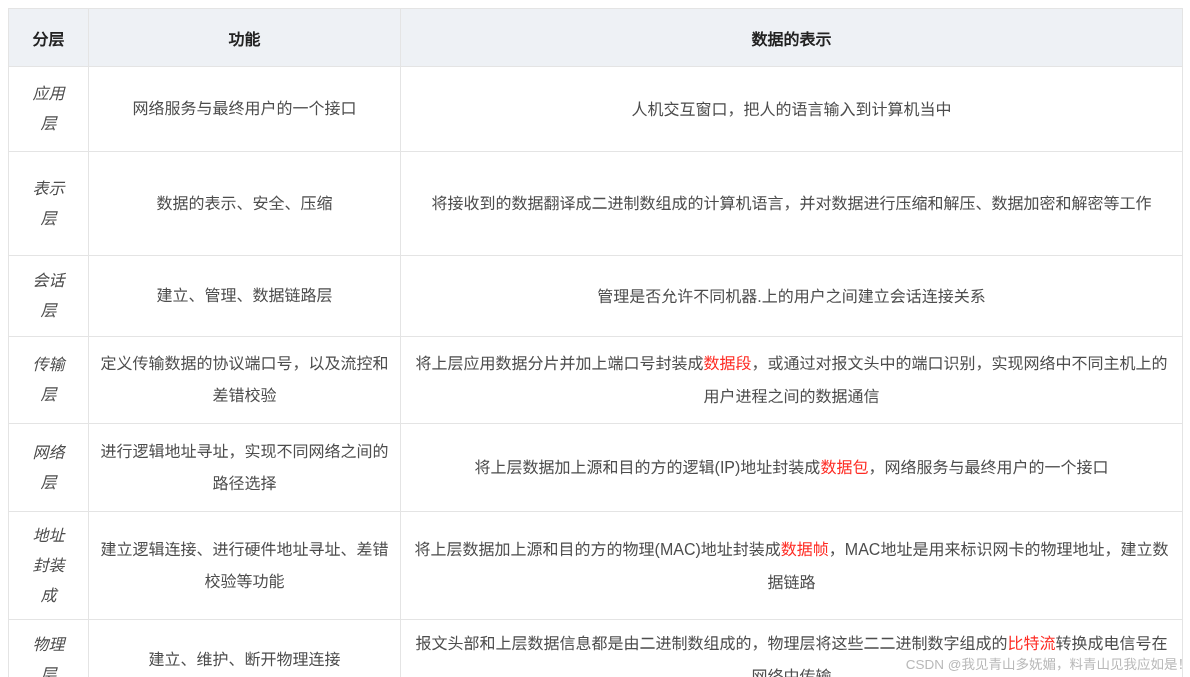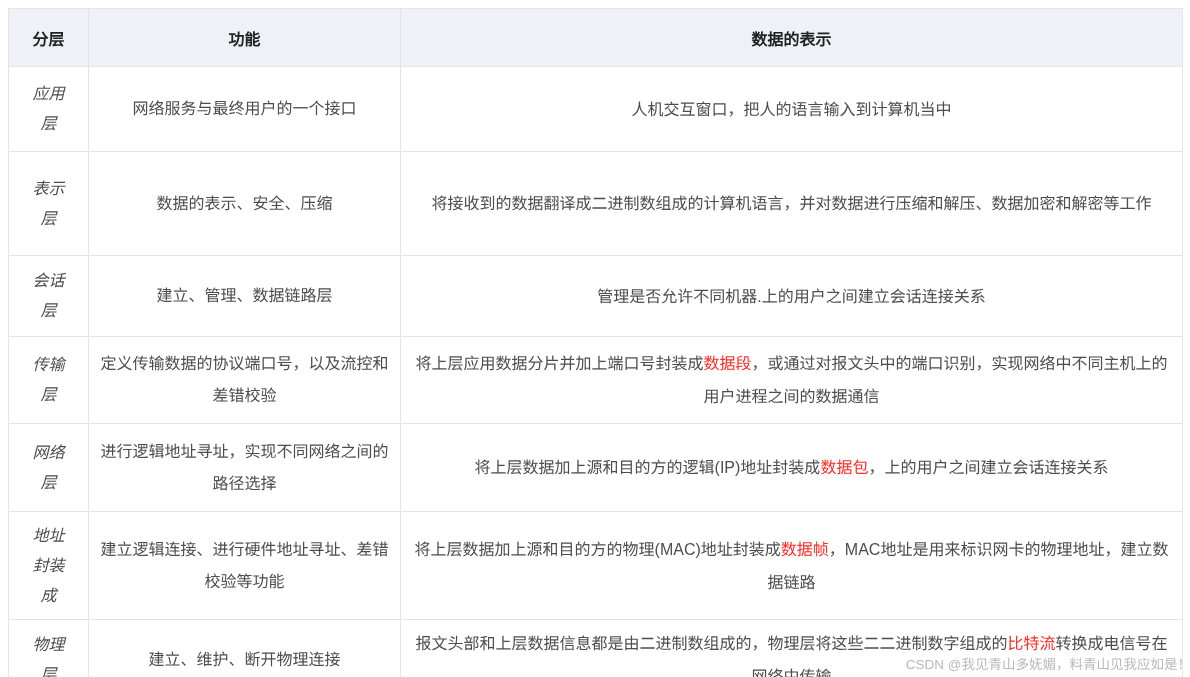--- a/index.html
+++ b/index.html
@@ -111,21 +111,21 @@
           <div class="layer-label">传输层</div>
         </td>
         <td class="col-function">定义传输数据的协议端口号，以及流控和差错校验</td>
         <td class="col-detail"><span>将上层应用数据分片并加上端口号封装成</span><span class="highlight">数据段</span><span>，或通过对报文头中的端口识别，实现网络中不同主机上的用户进程之间的数据通信</span></td>
       </tr>
       <tr>
         <td class="col-layer">
           <div class="layer-label">网络层</div>
         </td>
         <td class="col-function">进行逻辑地址寻址，实现不同网络之间的路径选择</td>
-        <td class="col-detail"><span>将上层数据加上源和目的方的逻辑(IP)地址封装成</span><span class="highlight">数据包</span><span>，上的用户之间建立会话连接关系</span></td>
+        <td class="col-detail"><span>将上层数据加上源和目的方的逻辑(IP)地址封装成</span><span class="highlight">数据包</span><span>，网络服务与最终用户的一个接口</span></td>
       </tr>
       <tr>
         <td class="col-layer">
           <div class="layer-label">地址封装成</div>
         </td>
         <td class="col-function">建立逻辑连接、进行硬件地址寻址、差错校验等功能</td>
         <td class="col-detail"><span>将上层数据加上源和目的方的物理(MAC)地址封装成</span><span class="highlight">数据帧</span><span>，MAC地址是用来标识网卡的物理地址，建立数据链路</span></td>
       </tr>
       <tr>
         <td class="col-layer">

